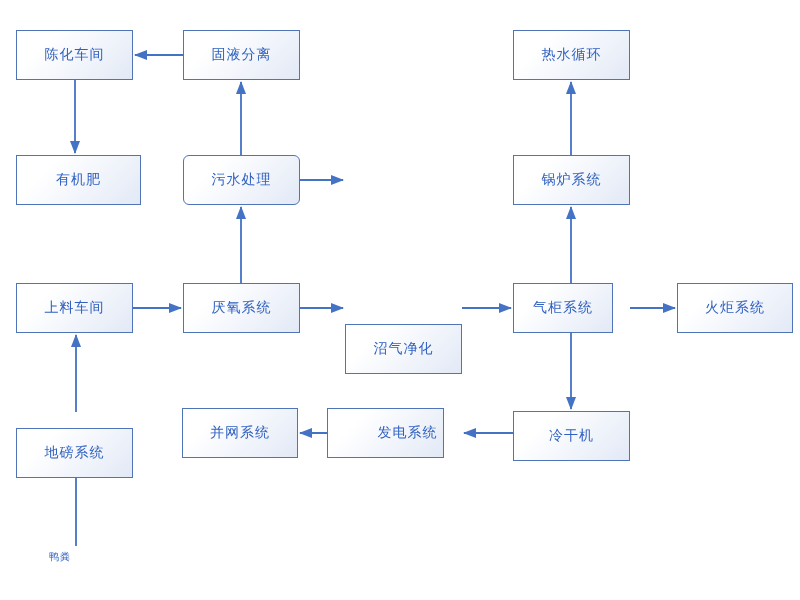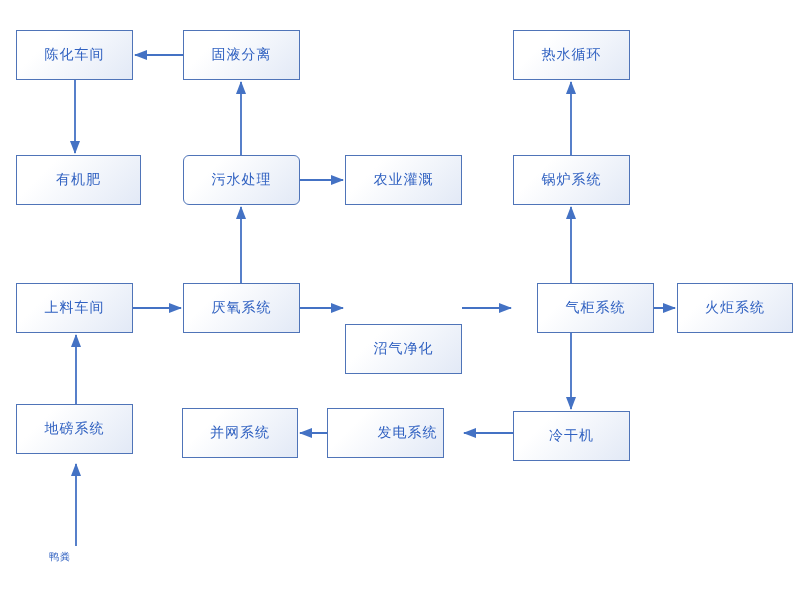--- a/index.html
+++ b/index.html
@@ -90,42 +90,39 @@
     </div>
     <div class="node" style="left: 513px; top: 30px; width: 117px; height: 50px;">
       <span>热水循环</span>
     </div>
     <div class="node" style="left: 16px; top: 155px; width: 125px; height: 50px;">
       <span>有机肥</span>
     </div>
     <div class="node" style="left: 183px; top: 155px; width: 117px; height: 50px; border-radius: 6px;">
       <span>污水处理</span>
     </div>
-    <div class="node" style="left: 345px; top: 155px; width: 117px; height: 50px;">
-      <span>农业灌溉</span>
-    </div>
     <div class="node" style="left: 513px; top: 155px; width: 117px; height: 50px;">
       <span>锅炉系统</span>
     </div>
     <div class="node" style="left: 16px; top: 283px; width: 117px; height: 50px;">
       <span>上料车间</span>
     </div>
     <div class="node" style="left: 183px; top: 283px; width: 117px; height: 50px;">
       <span>厌氧系统</span>
     </div>
     <div class="node" style="left: 345px; top: 283px; width: 117px; height: 50px; margin-top: 41px;">
       <span>沼气净化</span>
     </div>
-    <div class="node" style="left: 513px; top: 283px; width: 117px; height: 50px; margin-left: 24px;">
+    <div class="node" style="left: 513px; top: 283px; width: 100px; height: 50px;">
       <span>气柜系统</span>
     </div>
     <div class="node" style="left: 677px; top: 283px; width: 116px; height: 50px;">
       <span>火炬系统</span>
     </div>
-    <div class="node" style="left: 16px; top: 404px; width: 117px; height: 50px;">
+    <div class="node" style="left: 16px; top: 428px; width: 117px; height: 50px;">
       <span>地磅系统</span>
     </div>
     <div class="node" style="left: 182px; top: 408px; width: 116px; height: 50px;">
       <span>并网系统</span>
     </div>
     <div class="node" style="left: 327px; top: 408px; width: 117px; height: 50px; padding-left: 44px;">
       <span>发电系统</span>
     </div>
     <div class="node" style="left: 513px; top: 411px; width: 117px; height: 50px;">
       <span>冷干机</span>

